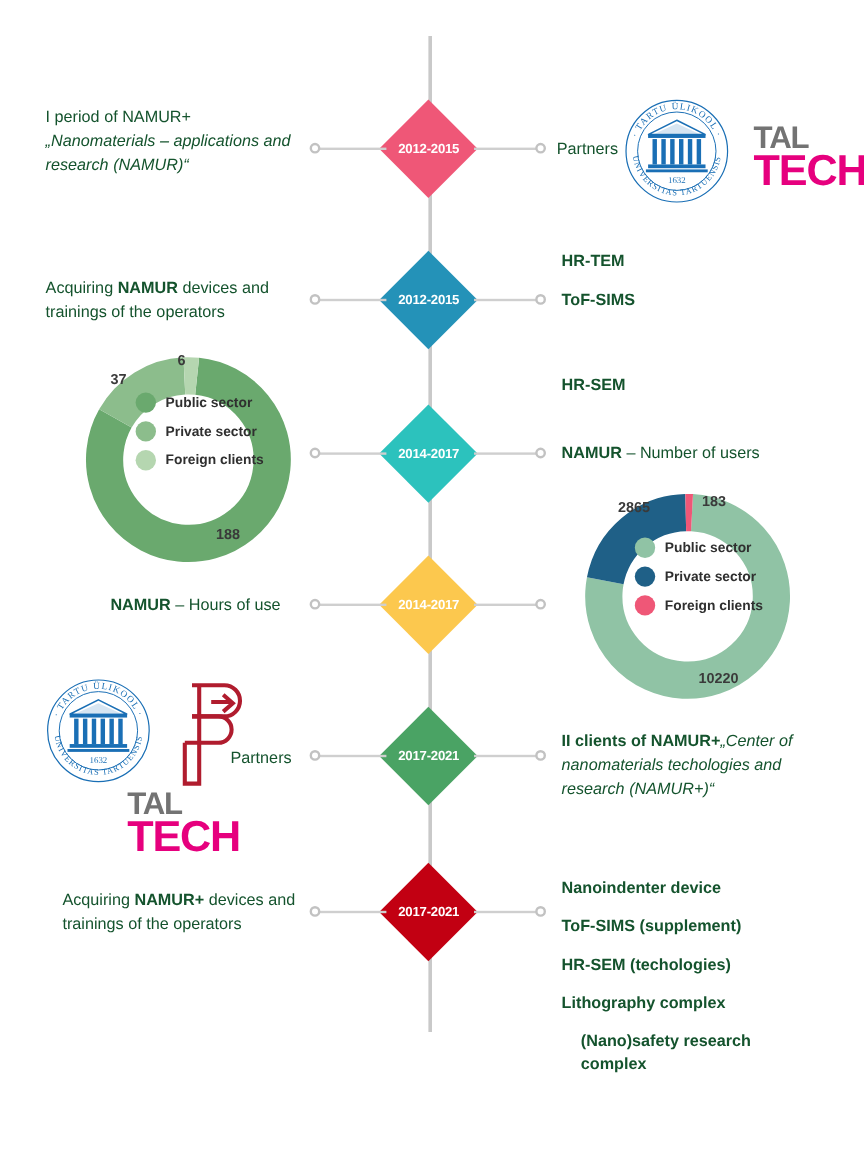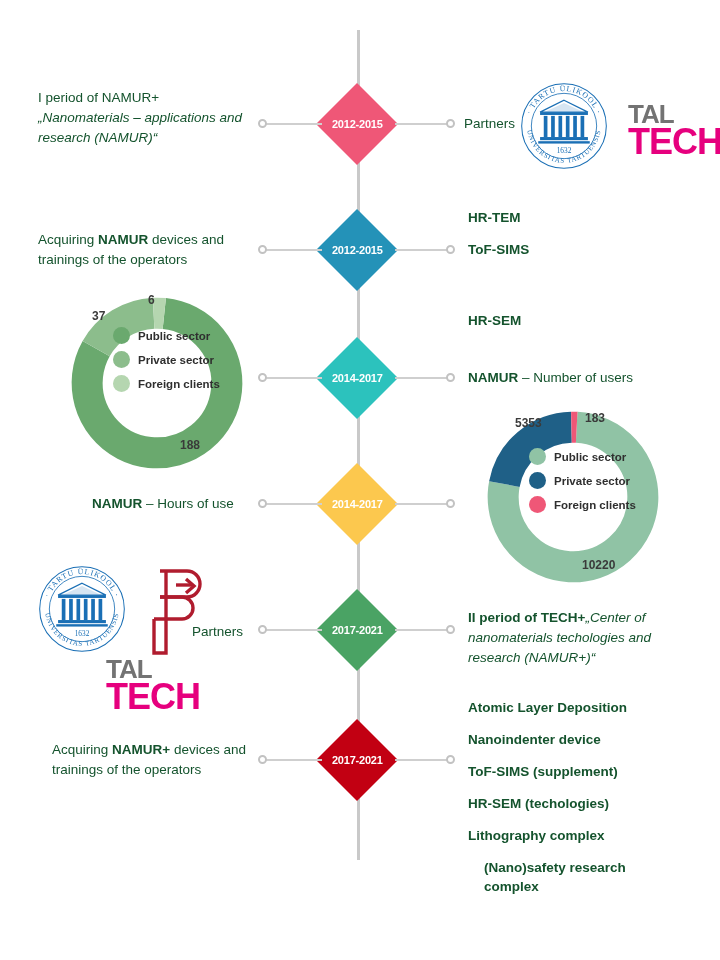--- a/index.html
+++ b/index.html
@@ -182,21 +182,21 @@
     <b>NAMUR</b><span> – Number  of users</span>
   </div>
 
   <div class="donut" style="left:476px; top:400px;">
     <svg width="194" height="194" viewBox="0 0 100 100">
 
       <circle cx="50" cy="50" r="36" fill="none" stroke="#90c3a5" stroke-width="16" stroke-dasharray="174.25 51.94" stroke-dashoffset="0" transform="rotate(-87 50 50)"></circle>
       <circle cx="50" cy="50" r="36" fill="none" stroke="#1f6087" stroke-width="16" stroke-dasharray="48.84 177.35" stroke-dashoffset="-174.25" transform="rotate(-87 50 50)"></circle>
       <circle cx="50" cy="50" r="36" fill="none" stroke="#ef5777" stroke-width="16" stroke-dasharray="3.12 223.07" stroke-dashoffset="-223.09" transform="rotate(-87 50 50)"></circle>
     </svg>
-    <div class="dlabel" style="left:39px; top:16px;">5353</div>
+    <div class="dlabel" style="left:39px; top:16px;">2865</div>
     <div class="dlabel" style="left:109px; top:11px;">183</div>
     <div class="dlabel" style="left:106px; top:158px;">10220</div>
 
     <div class="legend" style="left:53px; top:48px;">
       <div class="legrow">
         <span class="legdot" style="background:#90c3a5;"></span>
         <span class="legtxt">Public sector</span>
       </div>
       <div class="legrow">
         <span class="legdot" style="background:#1f6087;"></span>
@@ -274,35 +274,34 @@
       </g>
     </svg>
   </div>
 
   <div class="logo taltech" style="left:106px; top:658px;">
     <span class="t1">TAL</span>
     <span class="t2">TECH</span>
   </div>
 
   <div class="txt" style="left:468px; top:608px; width:218px;">
-    <b>II period of TECH+</b><i>„Center of nanomaterials techologies and research (NAMUR+)“</i>
+    <b>II clients of NAMUR+</b><i>„Center of nanomaterials techologies and research (NAMUR+)“</i>
   </div>
 
   <div class="diamond" style="left:328px; top:731px; background:#c20012;">
     <span>2017-2021</span>
   </div>
   <div class="conn" style="left:262px; top:759px; width:60px;"></div>
   <div class="node" style="left:258px; top:755px;"></div>
   <div class="conn" style="left:395px; top:759px; width:55px;"></div>
   <div class="node" style="left:446px; top:755px;"></div>
 
   <div class="txt" style="left:52px; top:740px; width:200px;">
     <span>Acquiring </span><b>NAMUR+</b><span> devices and trainings of the operators</span>
   </div>
 
-  <div class="txt bold" style="left:468px; top:698px;">Atomic Layer Deposition</div>
   <div class="txt bold" style="left:468px; top:730px;">Nanoindenter device</div>
   <div class="txt bold" style="left:468px; top:762px;">ToF-SIMS (supplement)</div>
   <div class="txt bold" style="left:468px; top:794px;">HR-SEM (techologies)</div>
   <div class="txt bold" style="left:468px; top:826px;">Lithography complex</div>
   <div class="txt bold" style="left:484px; top:858px; width:170px; line-height:19px;">(Nano)safety research complex</div>
 
 </div>
 
 </body></html>

